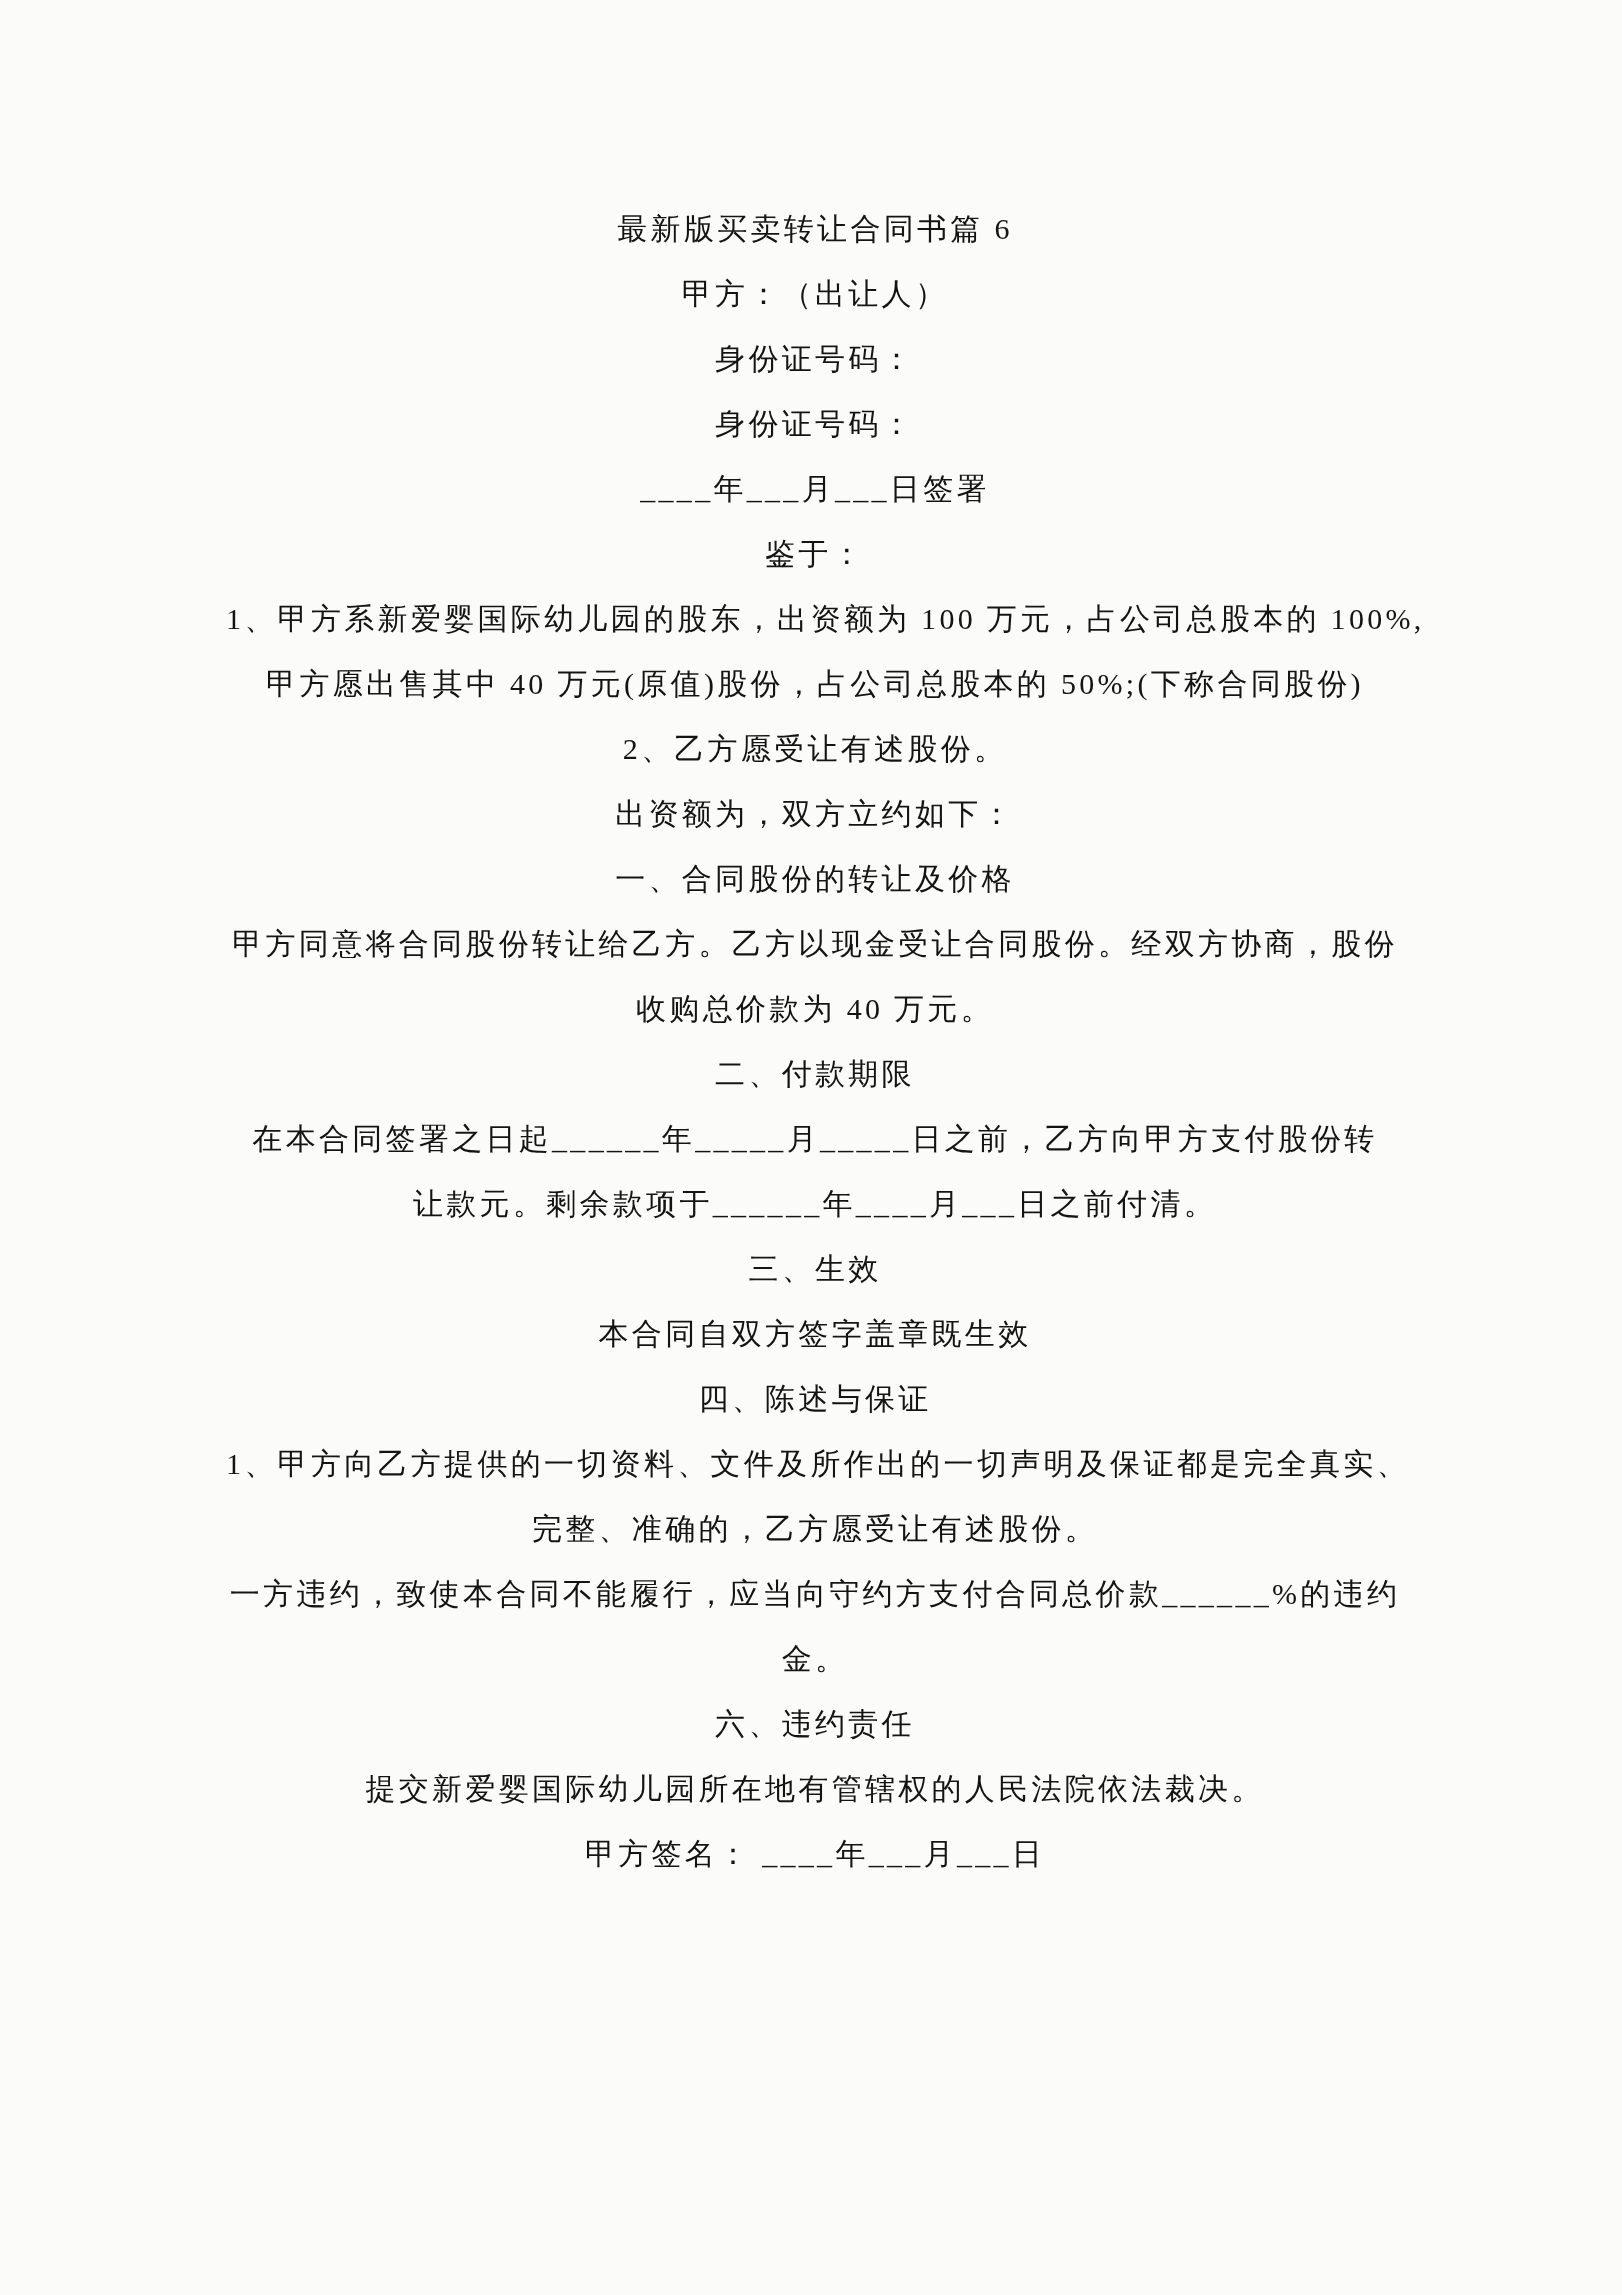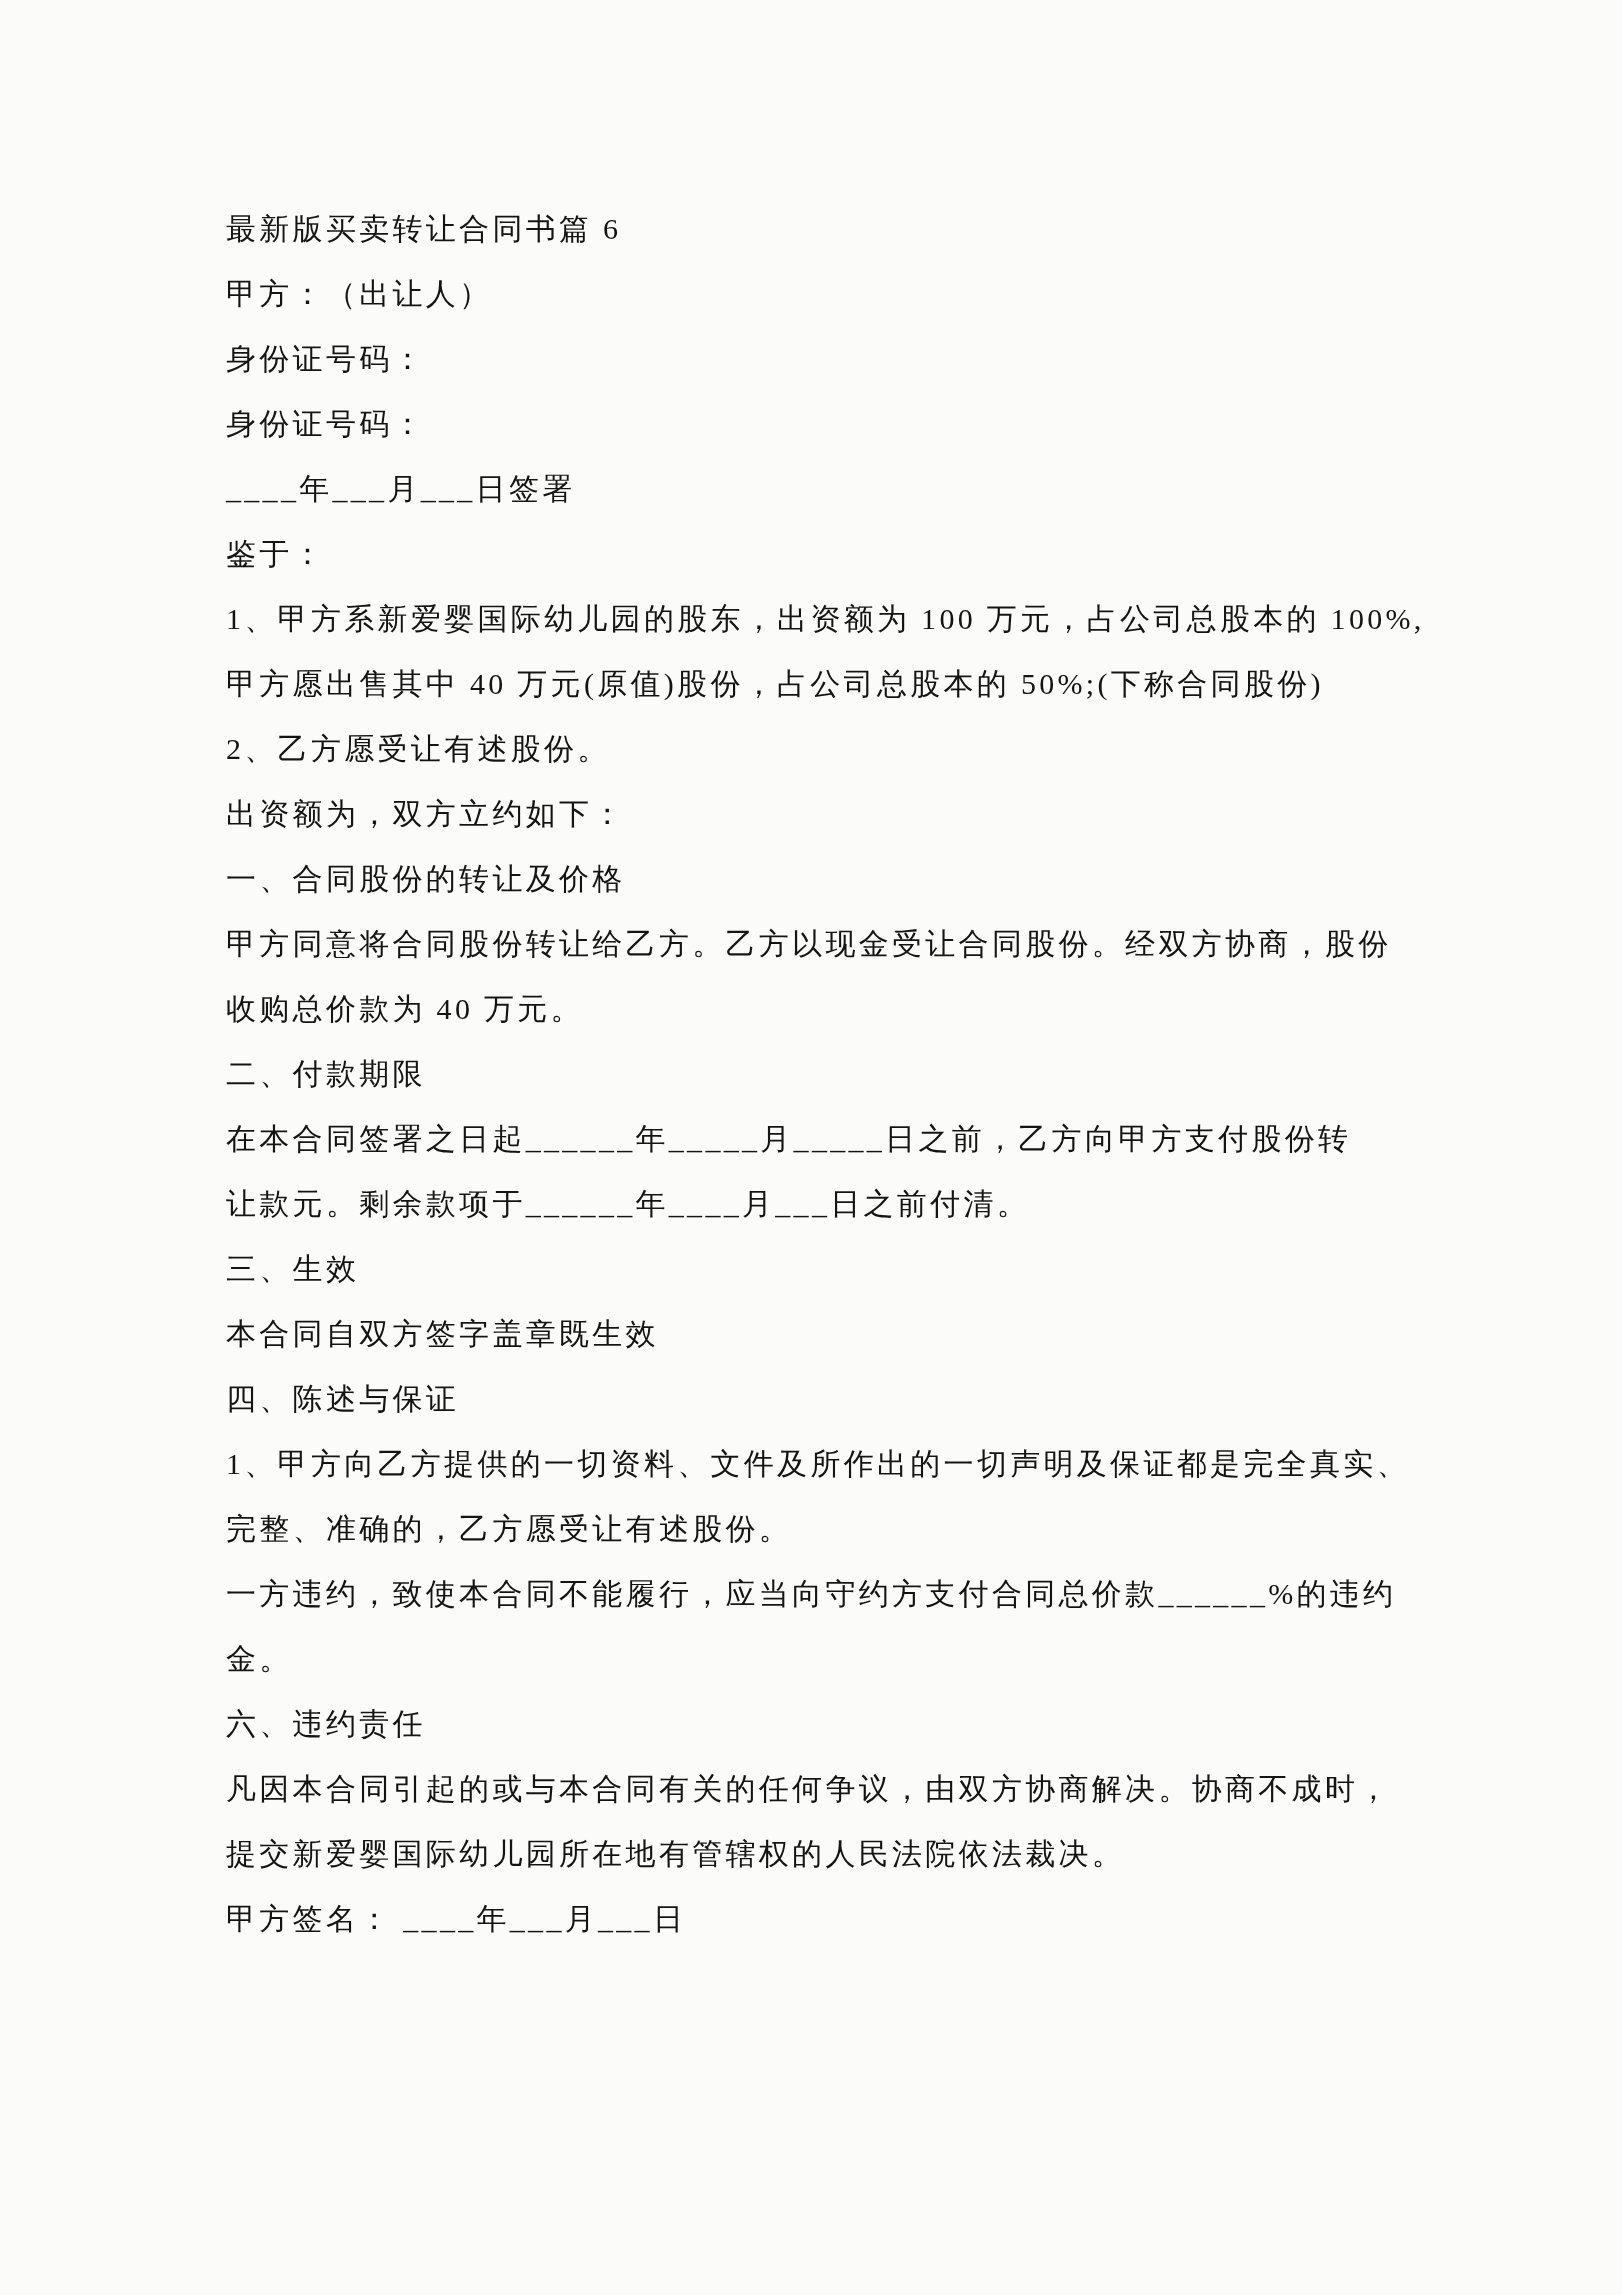--- a/index.html
+++ b/index.html
@@ -28,20 +28,21 @@
     font-family: "Liberation Serif", "DejaVu Serif", serif;
     font-size: 30px;
     letter-spacing: 3.3px;
     text-align: left;
   }
   .line {
     height: 65px;
     line-height: 65px;
     white-space: pre;
     overflow: visible;
+    text-align: center;
   }
 </style>
 </head>
 <body>
 
 <div class="page">
   <div class="content" id="contract-body">
       <div class="line">最新版买卖转让合同书篇 6</div>
       <div class="line">甲方：（出让人）</div>
       <div class="line">身份证号码：</div>
@@ -59,18 +60,17 @@
       <div class="line">在本合同签署之日起______年_____月_____日之前，乙方向甲方支付股份转</div>
       <div class="line">让款元。剩余款项于______年____月___日之前付清。</div>
       <div class="line">三、生效</div>
       <div class="line">本合同自双方签字盖章既生效</div>
       <div class="line">四、陈述与保证</div>
       <div class="line">1、甲方向乙方提供的一切资料、文件及所作出的一切声明及保证都是完全真实、</div>
       <div class="line">完整、准确的，乙方愿受让有述股份。</div>
       <div class="line">一方违约，致使本合同不能履行，应当向守约方支付合同总价款______%的违约</div>
       <div class="line">金。</div>
       <div class="line">六、违约责任</div>
-      <div class="line">凡因本合同引起的或与本合同有关的任何争议，由双方协商解决。协商不成时，</div>
       <div class="line">提交新爱婴国际幼儿园所在地有管辖权的人民法院依法裁决。</div>
       <div class="line">甲方签名： ____年___月___日</div>
     </div>
 </div>
 
 
 </body></html>

